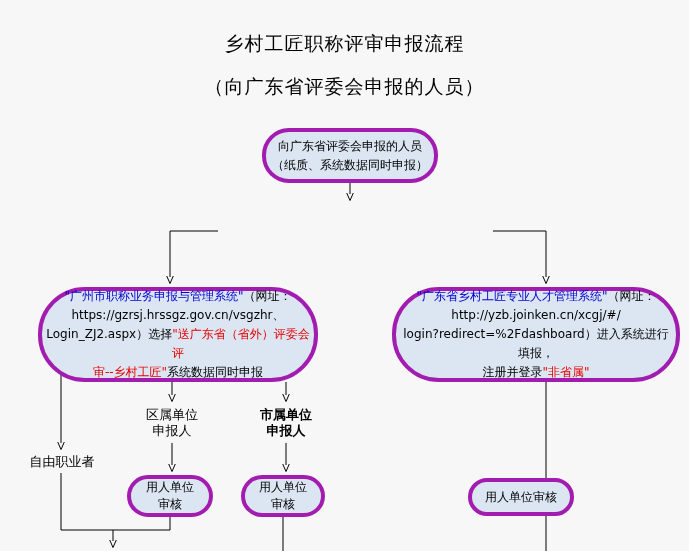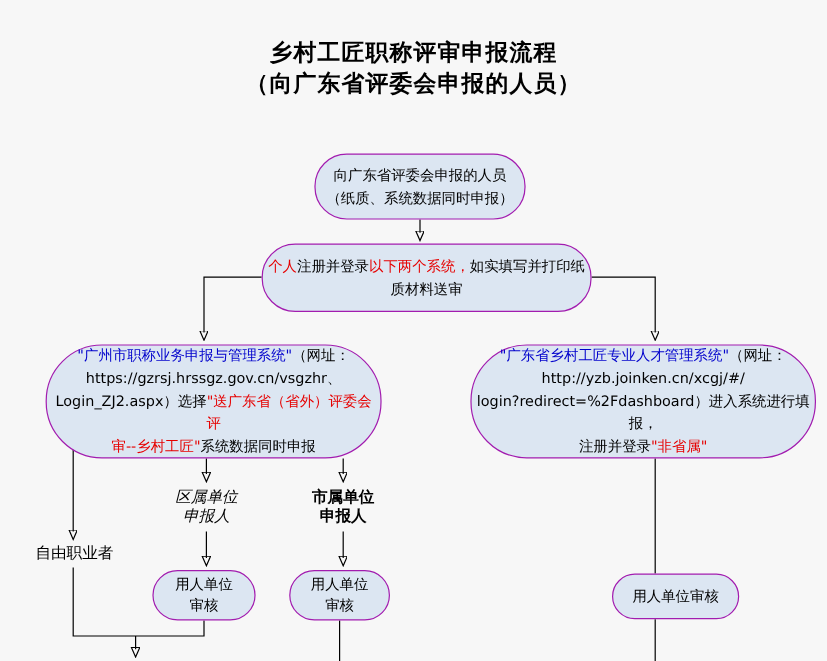--- a/index.html
+++ b/index.html
@@ -13,29 +13,29 @@
     width:689px;
     height:551px;
     background:#f7f7f7;
     overflow:hidden;
   }
   .title-line{
     position:absolute;
     left:0;right:0;
     text-align:center;
     font-size:19px;
-    font-weight:bold;
+    font-weight:normal;
     letter-spacing:1px;
     white-space:pre;
   }
   .node{
     position:absolute;
     box-sizing:border-box;
     background:#dce6f2;
-    border:1px solid #a21caf;
+    border:4px solid #a21caf;
     display:flex;
     align-items:center;
     justify-content:center;
     text-align:center;
     font-size:12px;
     line-height:19px;
     white-space:pre-wrap;
     z-index:2;
   }
   .node .node-text{width:100%;}
@@ -61,21 +61,21 @@
     stroke-width:1;
     fill:none;
   }
 </style>
 </head>
 <body>
 
 <div id="canvas">
 
   <div class="title-line" style="top:31px;">乡村工匠职称评审申报流程</div>
-  <div class="title-line" style="top:57px;">（向广东省评委会申报的人员）</div>
+  <div class="title-line" style="top:74px;">（向广东省评委会申报的人员）</div>
 
   <svg id="connectors" width="689" height="551" viewBox="0 0 689 551">
     <defs>
       <marker id="arrow" markerWidth="9" markerHeight="8" refX="1.5" refY="3.5" orient="auto" markerUnits="userSpaceOnUse">
         <path d="M0,0 L8,3.5 L0,7 Z" fill="#000" stroke="none"></path>
       </marker>
     </defs>
     <path d="M350 183 V194" marker-end="url(#arrow)"></path>
     <path d="M218 231 H170 V277" marker-end="url(#arrow)"></path>
     <path d="M493 231 H546 V277" marker-end="url(#arrow)"></path>
@@ -89,24 +89,20 @@
     <path d="M113 530 V541" marker-end="url(#arrow)"></path>
     <path d="M283 517 V551"></path>
     <path d="M546 516 V551"></path>
   </svg>
 
   <div class="node" style="left:262px;top:128px;width:176px;height:55px;border-radius:27px;">
     <div class="node-text">向广东省评委会申报的人员
 （纸质、系统数据同时申报）</div>
   </div>
 
-  <div class="node" style="left:218px;top:203px;width:275px;height:57px;border-radius:28px;padding:0 3px;">
-    <div class="node-text"><span class="c-red">个人</span><span>注册并登录</span><span class="c-red">以下两个系统，</span><span>如实填写并打印纸
-质材料送审</span></div>
-  </div>
 
   <div class="node" style="left:38px;top:287px;width:280px;height:95px;border-radius:47px;padding:0 4px;">
     <div class="node-text"><span class="c-blue">"广州市职称业务申报与管理系统"</span><span>（网址：
 https://gzrsj.hrssgz.gov.cn/vsgzhr、
 Login_ZJ2.aspx）选择</span><span class="c-red">"送广东省（省外）评委会评
 审--乡村工匠"</span><span>系统数据同时申报</span></div>
   </div>
 
   <div class="node" style="left:392px;top:287px;width:288px;height:95px;border-radius:47px;padding:0 4px;">
     <div class="node-text"><span class="c-blue">"广东省乡村工匠专业人才管理系统"</span><span>（网址：
@@ -118,23 +114,23 @@
   <div class="node small-node" style="left:127px;top:475px;width:86px;height:42px;border-radius:21px;">
     <div class="node-text">用人单位
 审核</div>
   </div>
 
   <div class="node small-node" style="left:241px;top:475px;width:84px;height:42px;border-radius:21px;">
     <div class="node-text">用人单位
 审核</div>
   </div>
 
-  <div class="node small-node" style="left:510px;top:478px;width:106px;height:38px;border-radius:19px;">
+  <div class="node small-node" style="left:468px;top:478px;width:106px;height:38px;border-radius:19px;">
     <div class="node-text">用人单位审核</div>
   </div>
 
   <div class="flow-label" style="left:29px;top:454px;width:66px;text-align:center;">自由职业者</div>
-  <div class="flow-label" style="left:144px;top:407px;width:56px;font-style:italic;">区属单位
+  <div class="flow-label" style="left:144px;top:407px;width:56px;">区属单位
 申报人</div>
   <div class="flow-label" style="left:258px;top:407px;width:56px;font-weight:bold;">市属单位
 申报人</div>
 
 </div>
 
 </body></html>

